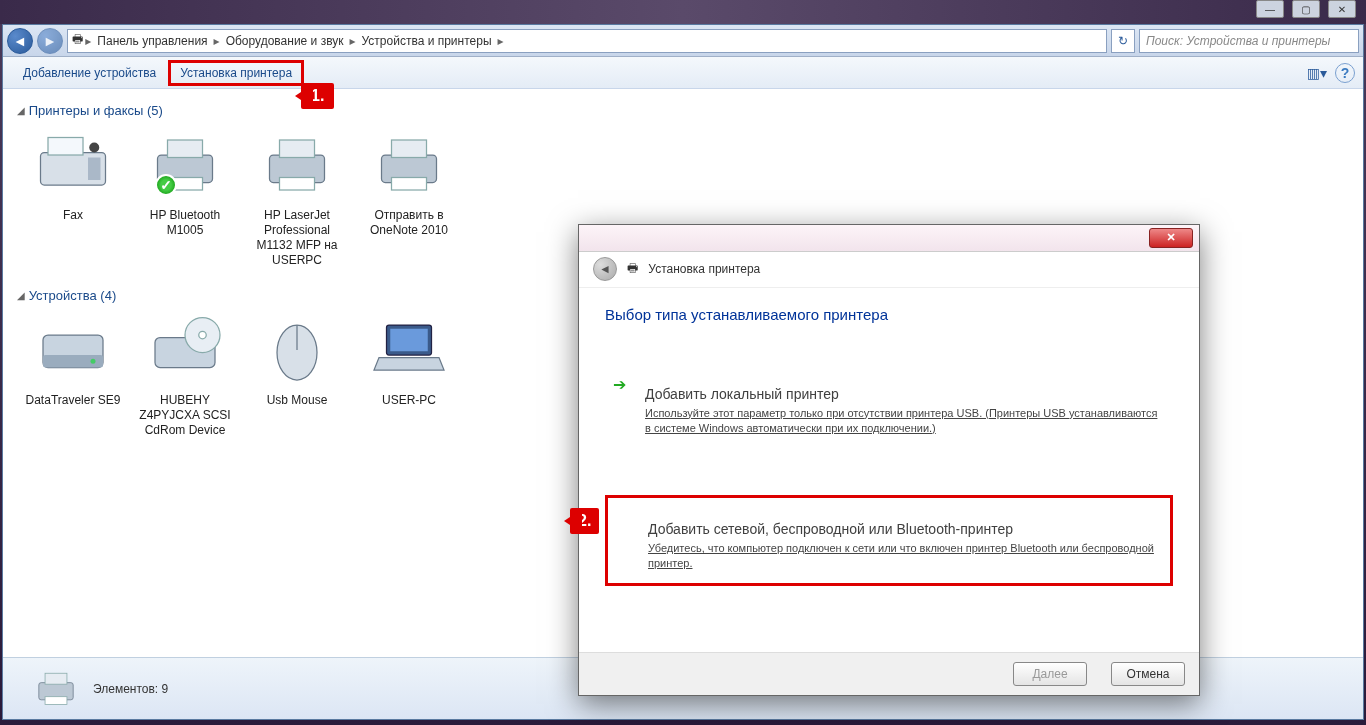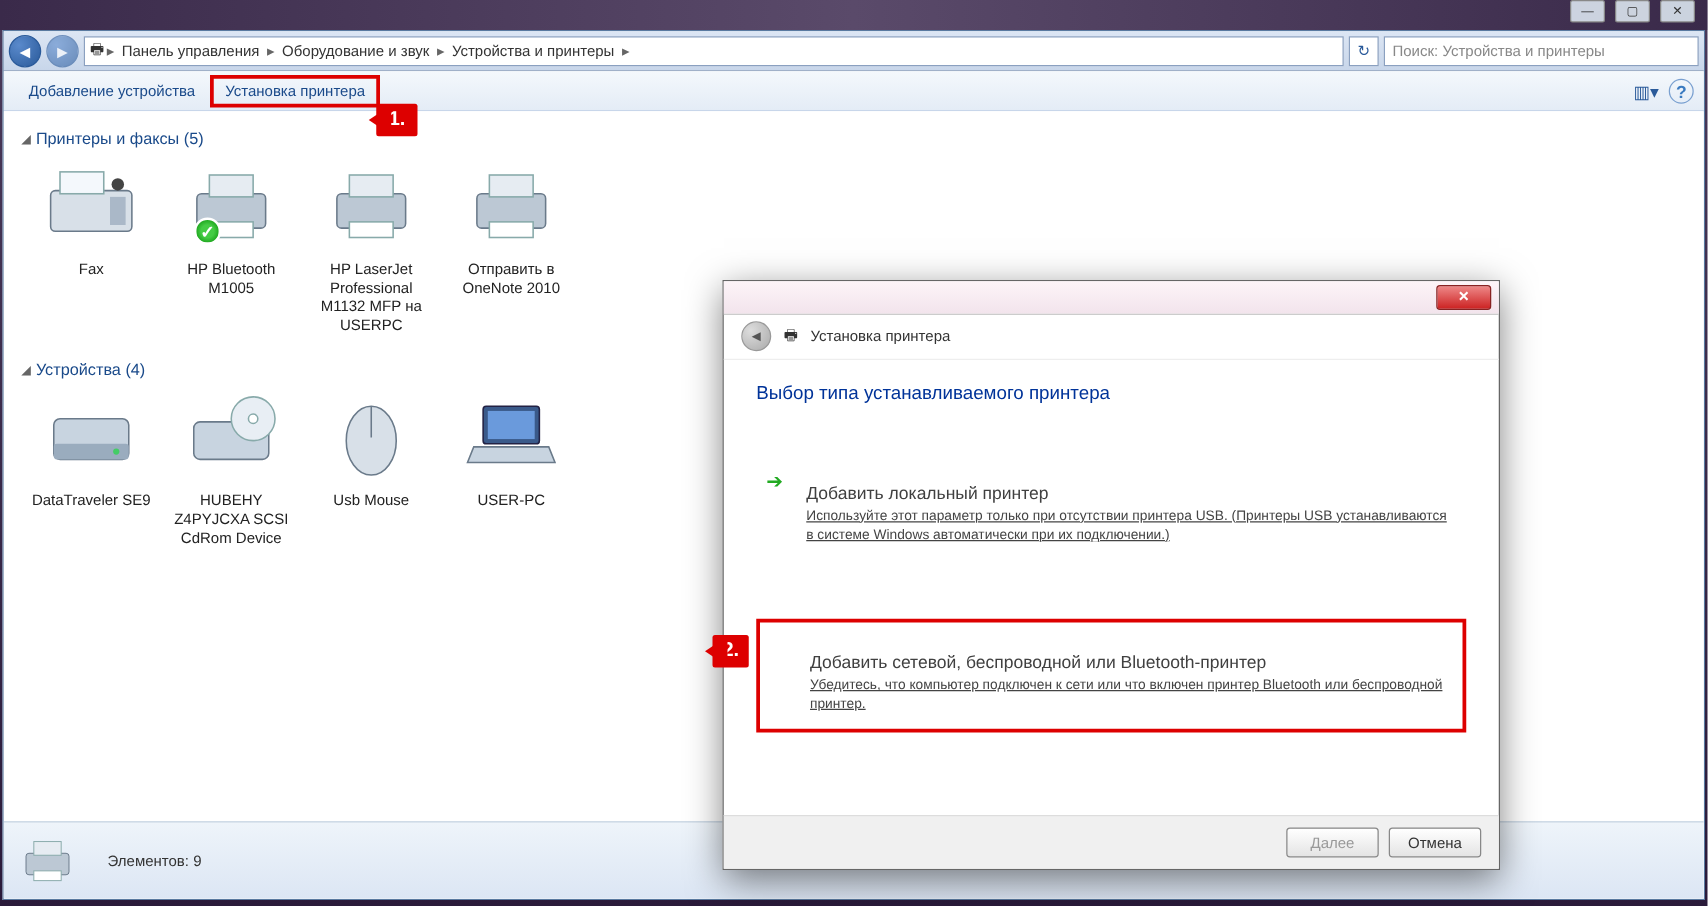--- a/index.html
+++ b/index.html
@@ -15,21 +15,21 @@
 
 .explorer { position: absolute; top: 24px; left: 2px; right: 2px; bottom: 5px; background: #fff; border: 1px solid #5a7aa0; display: flex; flex-direction: column; }
 
 
 .addr-row { height: 32px; background: linear-gradient(to bottom, #dce6f4 0%, #c8d6ea 100%); display: flex; align-items: center; padding: 2px 4px; gap: 4px; border-bottom: 1px solid #a0b0c8; }
 .nav-btn { width: 26px; height: 26px; border-radius: 50%; background: radial-gradient(circle at 30% 30%, #5a8acc, #2a5a9a); border: 1px solid #2a5a9a; display: flex; align-items: center; justify-content: center; color: #fff; font-size: 14px; }
 .addr-bar { flex: 1; height: 24px; background: #fff; border: 1px solid #8aa0c0; display: flex; align-items: center; padding: 0 4px; font-size: 12px; color: #333; gap: 2px; }
 .crumb { padding: 0 4px; }
 .crumb-sep { color: #666; }
 .refresh-btn { width: 24px; height: 24px; background: #fff; border: 1px solid #8aa0c0; display: flex; align-items: center; justify-content: center; font-size: 12px; color: #2a5a9a; }
-.search-box { width: 252px; height: 24px; background: #fff; border: 1px solid #8aa0c0; display: flex; align-items: center; padding: 0 6px; font-size: 12px; color: #888; }
+.search-box { width: 220px; height: 24px; background: #fff; border: 1px solid #8aa0c0; display: flex; align-items: center; padding: 0 6px; font-size: 12px; color: #888; font-style: italic; }
 
 
 .toolbar { height: 32px; background: linear-gradient(to bottom, #f4f8fc 0%, #e4ecf6 100%); display: flex; align-items: center; padding: 0 8px; border-bottom: 1px solid #c8d6ea; font-size: 12px; }
 .tb-btn { padding: 6px 12px; color: #1a4a8a; cursor: pointer; }
 .tb-highlight { border: 3px solid #d00; padding: 3px 9px; }
 .tb-spacer { flex: 1; }
 .tb-icon { width: 24px; height: 20px; display: flex; align-items: center; justify-content: center; color: #2a5a9a; font-size: 14px; margin-left: 6px; }
 
 
 .arrow1 { position: absolute; left: 298px; top: 58px; z-index: 5; }
@@ -40,40 +40,40 @@
 .content { flex: 1; background: #fff; overflow: hidden; position: relative; padding: 8px 4px; }
 .group-hdr { font-size: 13px; color: #1a4a8a; padding: 6px 10px; display: flex; align-items: center; gap: 4px; }
 .group-hdr .tri { font-size: 10px; color: #666; }
 .items-row { display: flex; flex-wrap: wrap; padding: 4px 10px 10px 10px; gap: 0; }
 .item { width: 112px; display: flex; flex-direction: column; align-items: center; text-align: center; font-size: 12px; color: #222; padding: 4px; }
 .item-icon { width: 80px; height: 64px; display: flex; align-items: center; justify-content: center; position: relative; }
 .item-label { margin-top: 12px; line-height: 1.25; word-wrap: break-word; }
 .badge-check { position: absolute; bottom: 0; left: 10px; width: 22px; height: 22px; background: radial-gradient(circle, #4c4 40%, #2a2 70%); border-radius: 50%; border: 2px solid #fff; display: flex; align-items: center; justify-content: center; color: #fff; font-size: 14px; font-weight: bold; }
 
 
-.status-bar { position: absolute; left: 0; right: 0; bottom: 0; height: 62px; background: linear-gradient(to bottom, #eef4fa, #dce6f4); border-top: 1px solid #c0d0e0; display: flex; align-items: center; padding: 4px 10px; gap: 23px; font-size: 12px; color: #333; }
+.status-bar { position: absolute; left: 0; right: 0; bottom: 0; height: 62px; background: linear-gradient(to bottom, #eef4fa, #dce6f4); border-top: 1px solid #c0d0e0; display: flex; align-items: center; padding: 4px 28px; gap: 12px; font-size: 12px; color: #333; }
 .status-icon { width: 50px; height: 44px; }
 
 
 .dialog { position: absolute; left: 578px; top: 224px; width: 622px; height: 472px; background: #fff; border: 1px solid #666; box-shadow: 0 8px 28px rgba(0,0,0,0.5); display: flex; flex-direction: column; }
 .dlg-title { height: 30px; background: linear-gradient(to bottom, #fdf4f8, #f2e4ec); display: flex; align-items: center; justify-content: flex-end; padding: 0 6px; border-bottom: 1px solid #ccc; }
 .dlg-close { width: 44px; height: 20px; background: linear-gradient(to bottom, #e88, #c22); border: 1px solid #822; border-radius: 3px; color: #fff; font-size: 11px; display: flex; align-items: center; justify-content: center; font-weight: bold; }
 .dlg-crumb { height: 40px; display: flex; align-items: center; gap: 10px; padding: 0 14px; border-bottom: 1px solid #eee; font-size: 12px; color: #333; }
 .dlg-back { width: 24px; height: 24px; border-radius: 50%; background: radial-gradient(circle at 30% 30%, #ddd, #aaa); border: 1px solid #999; display: flex; align-items: center; justify-content: center; font-size: 12px; color: #555; }
 .dlg-body { flex: 1; padding: 18px 26px; }
 .dlg-heading { font-size: 15px; color: #003399; margin-bottom: 40px; }
 .dlg-option { padding: 10px 12px 12px 40px; position: relative; margin-bottom: 48px; }
 .dlg-option .arrow-icon { position: absolute; left: 8px; top: 12px; color: #2a2; font-size: 16px; }
 .dlg-option-title { font-size: 14px; color: #404040; margin-bottom: 4px; margin-top: 13px; }
 .dlg-option-desc { font-size: 11px; color: #444; line-height: 1.35; text-decoration: underline; }
 .dlg-option.hl { border: 3px solid #d00; }
 .arrow2 { position: absolute; left: -38px; top: 10px; }
 .arrow2 .arrow-box { padding: 4px 8px; }
 
-.dlg-footer { height: 48px; background: #f0f0f0; border-top: 1px solid #ddd; display: flex; align-items: center; justify-content: flex-end; gap: 8px; padding: 0 14px; }
+.dlg-footer { height: 48px; background: #f0f0f0; border-top: 1px solid #ddd; display: flex; align-items: center; justify-content: flex-end; gap: 24px; padding: 0 14px; }
 .dlg-btn { min-width: 74px; height: 24px; background: linear-gradient(to bottom, #fff, #e4e4e4); border: 1px solid #888; border-radius: 3px; font-size: 12px; display: flex; align-items: center; justify-content: center; color: #333; }
 .dlg-btn.disabled { color: #999; }
 </style>
 </head>
 <body>
 
 <div class="desktop-top">
   <div class="window-controls-top">
     <div class="wc-btn">—</div>
     <div class="wc-btn">▢</div>

